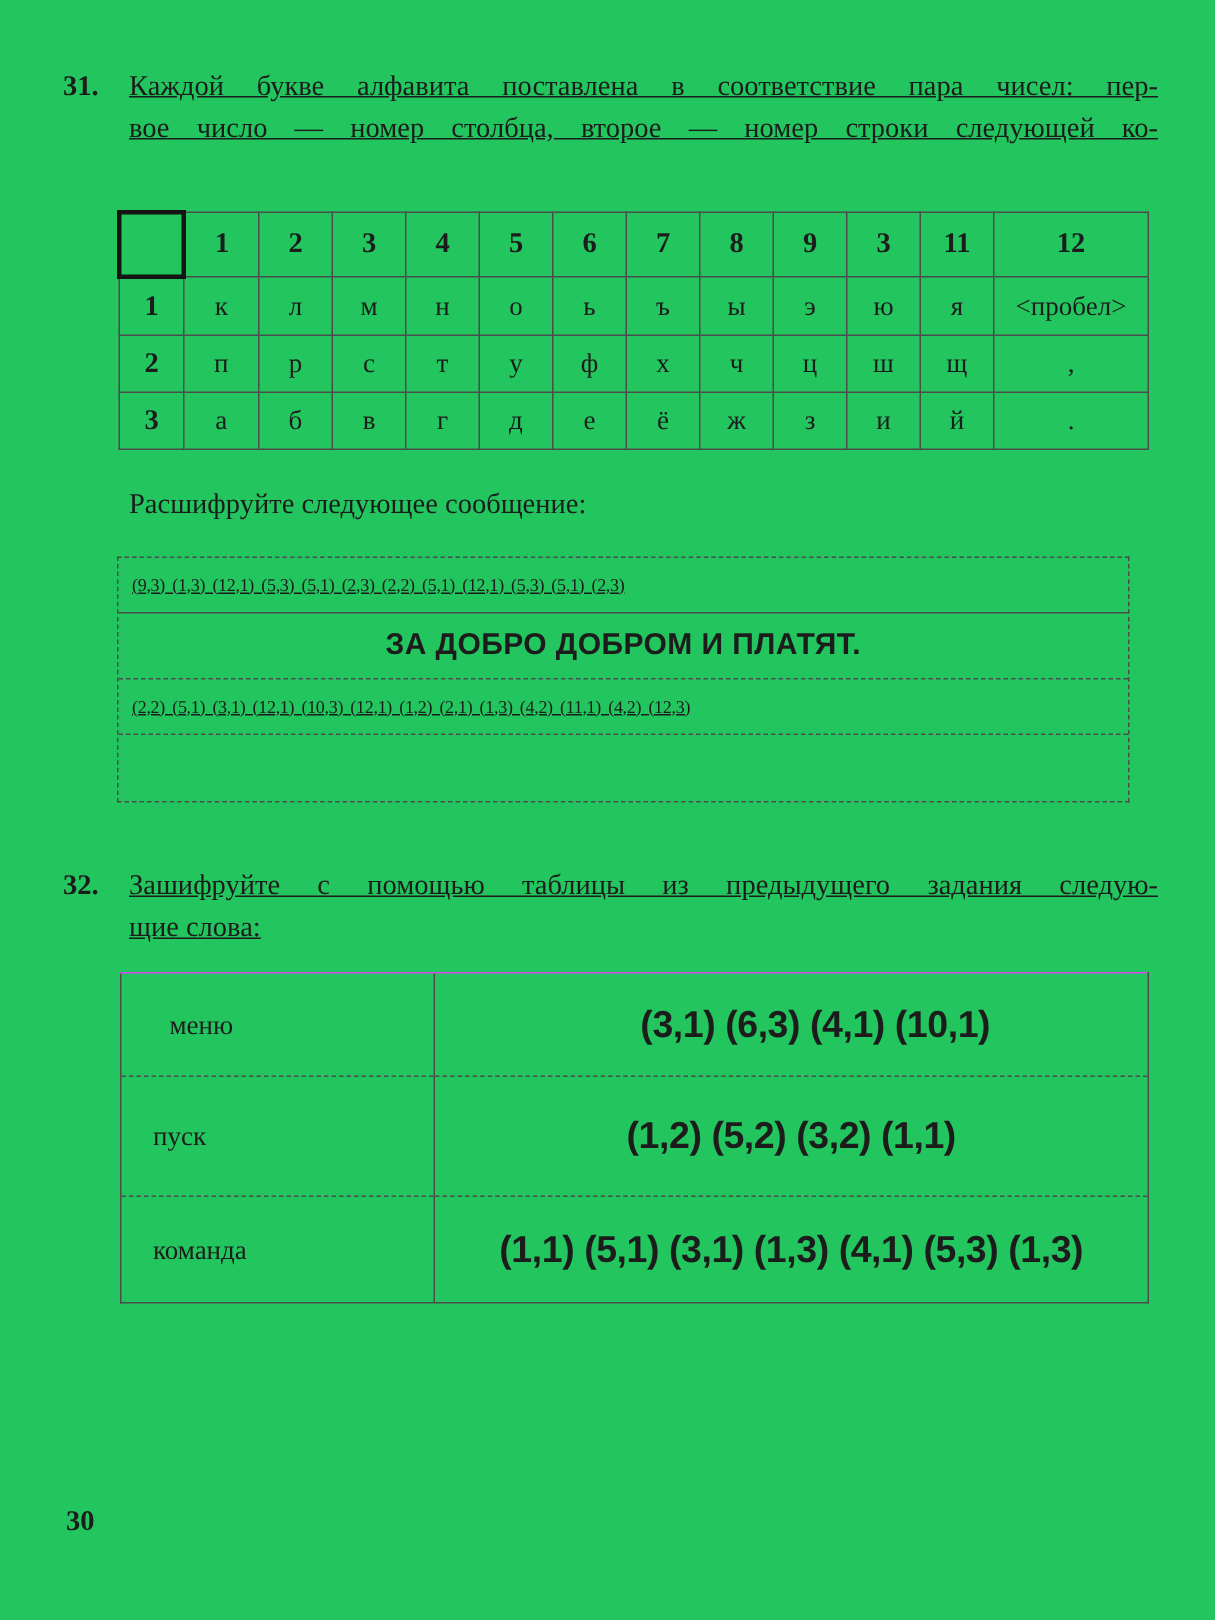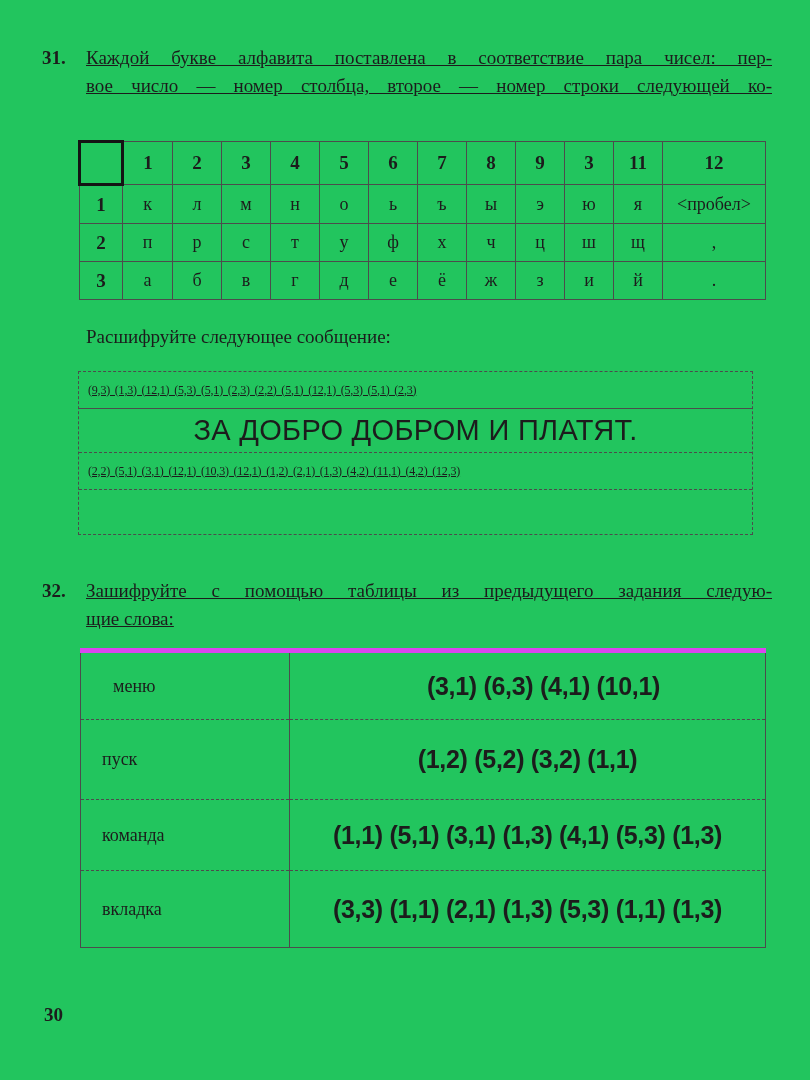--- a/index.html
+++ b/index.html
@@ -84,22 +84,22 @@
     word-spacing:2px;
     white-space:nowrap;
     text-decoration:underline;
   }
   .msg-box .r1{border-bottom:1px solid #4c4c4c;}
   .msg-box .ans{
     height:44px;
     justify-content:center;
     border-bottom:1px dashed #4c4c4c;
     font-family:"Liberation Sans", sans-serif;
-    font-weight:normal;
-    font-size:29px;
+    font-weight:bold;
+    font-size:20px;
     letter-spacing:0.3px;
     transform-origin:center;
     text-align:right;
   }
   .msg-box .r3{border-bottom:1px dashed #4c4c4c;}
   .msg-box .blank{height:44px;}
 
   
   .words-table{
     position:absolute;
@@ -125,21 +125,21 @@
     font-weight:bold;
     font-size:25px;
     letter-spacing:-0.3px;
     white-space:nowrap;
   }
   .words-table tr.h69 td{height:69px;}
   .words-table tr.h80 td{height:80px;}
   .words-table tr.h71 td{height:71px;}
   .words-table tr.h77 td{height:77px;}
   .words-table tr td{border-top:1px dashed #4c4c4c;border-bottom:1px dashed #4c4c4c;}
-  .words-table tr:first-child td{border-top:5px solid #d946ef;padding-left:32px;}
+  .words-table tr:first-child td{border-top:1px solid #d946ef;padding-left:32px;}
   .words-table tr:last-child td{border-bottom:1px solid #4c4c4c;}
 
   
   .page-num{
     position:absolute;
     left:44px;top:1004px;
     font-size:19px;
     font-weight:bold;
   }
 </style>
@@ -245,22 +245,18 @@
       <td class="code">(3,1) (6,3) (4,1) (10,1)</td>
     </tr>
     <tr class="h80">
       <td class="word">пуск</td>
       <td class="code">(1,2) (5,2) (3,2) (1,1)</td>
     </tr>
     <tr class="h71">
       <td class="word">команда</td>
       <td class="code">(1,1) (5,1) (3,1) (1,3) (4,1) (5,3) (1,3)</td>
     </tr>
-    <tr class="h77">
-      <td class="word">вкладка</td>
-      <td class="code">(3,3) (1,1) (2,1) (1,3) (5,3) (1,1) (1,3)</td>
-    </tr>
   </tbody>
     </table>
 
   <div class="page-num">30</div>
 
 </div>
 
 </body></html>

